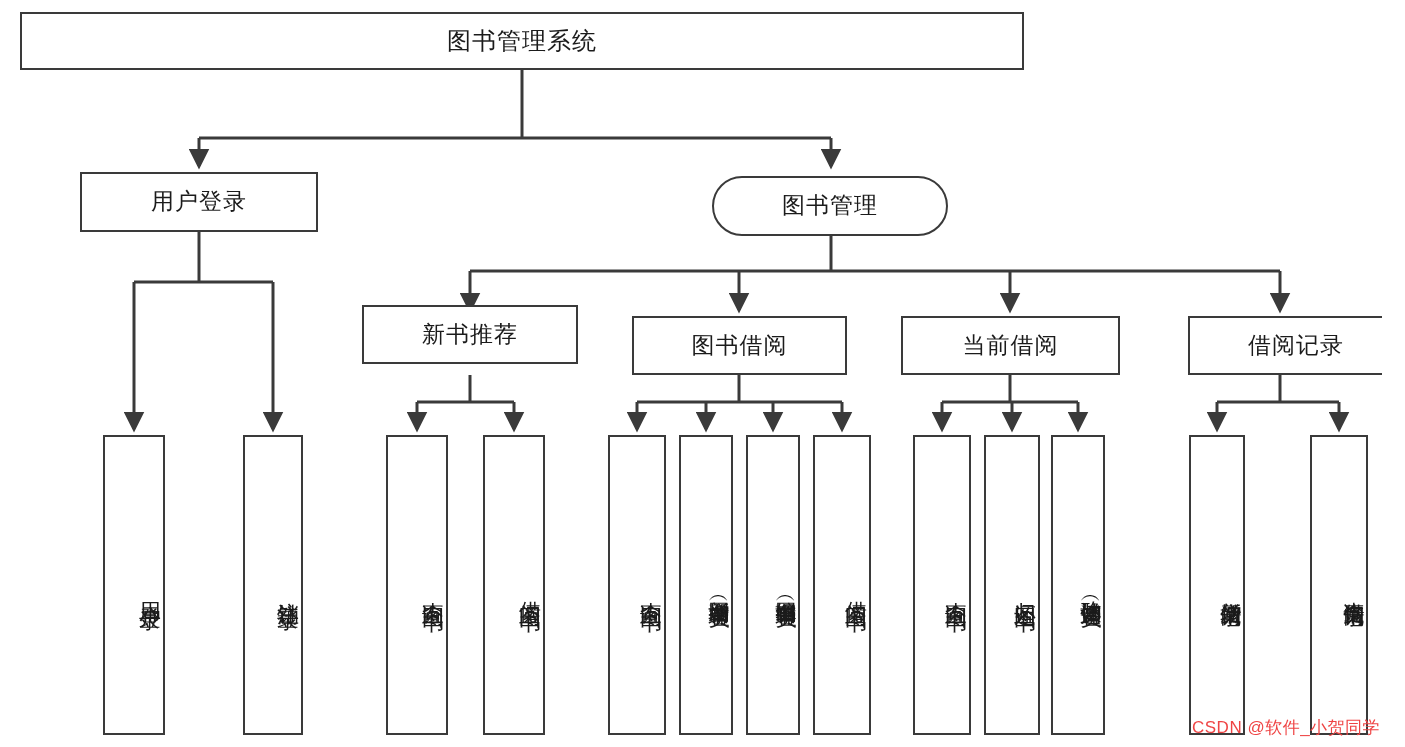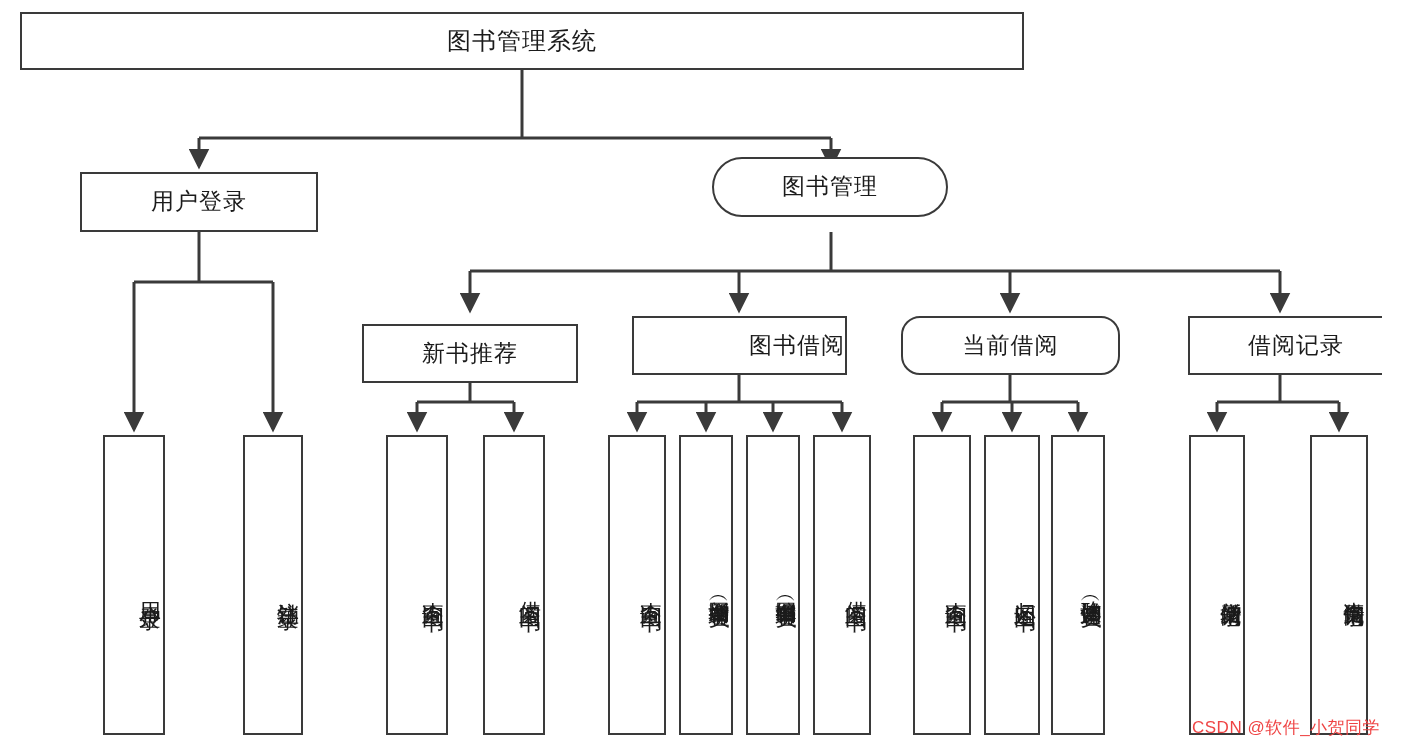--- a/index.html
+++ b/index.html
@@ -122,31 +122,31 @@
     </g>
   </svg>
 
   <div class="node horiz root" style="left:20px; top:12px; width:1004px; height:58px;">
     <span>图书管理系统</span>
   </div>
 
   <div class="node horiz" style="left:80px; top:172px; width:238px; height:60px;">
     <span>用户登录</span>
   </div>
-  <div class="node horiz" style="left:712px; top:157px; width:236px; height:60px;border-radius:30px;">
+  <div class="node horiz" style="left:712px; top:176px; width:236px; height:60px;border-radius:30px;">
     <span>图书管理</span>
   </div>
 
-  <div class="node horiz" style="left:362px; top:324px; width:216px; height:59px;text-align:right;">
+  <div class="node horiz" style="left:362px; top:305px; width:216px; height:59px;text-align:right;">
     <span>新书推荐</span>
   </div>
-  <div class="node horiz" style="left:632px; top:316px; width:215px; height:59px;justify-content:flex-end;">
+  <div class="node horiz" style="left:632px; top:316px; width:215px; height:59px;">
     <span>图书借阅</span>
   </div>
-  <div class="node horiz" style="left:901px; top:316px; width:219px; height:59px;border-radius:19px;">
+  <div class="node horiz" style="left:901px; top:316px; width:219px; height:59px;">
     <span>当前借阅</span>
   </div>
   <div class="node horiz" style="left:1172px; top:316px; width:216px; height:59px;margin-left:16px;">
     <span>借阅记录</span>
   </div>
 
   <div class="node vert" style="left:103px; top:435px; width:62px; height:300px;">
     <span>用户登录</span>
   </div>
   <div class="node vert" style="left:243px; top:435px; width:60px; height:300px;">

